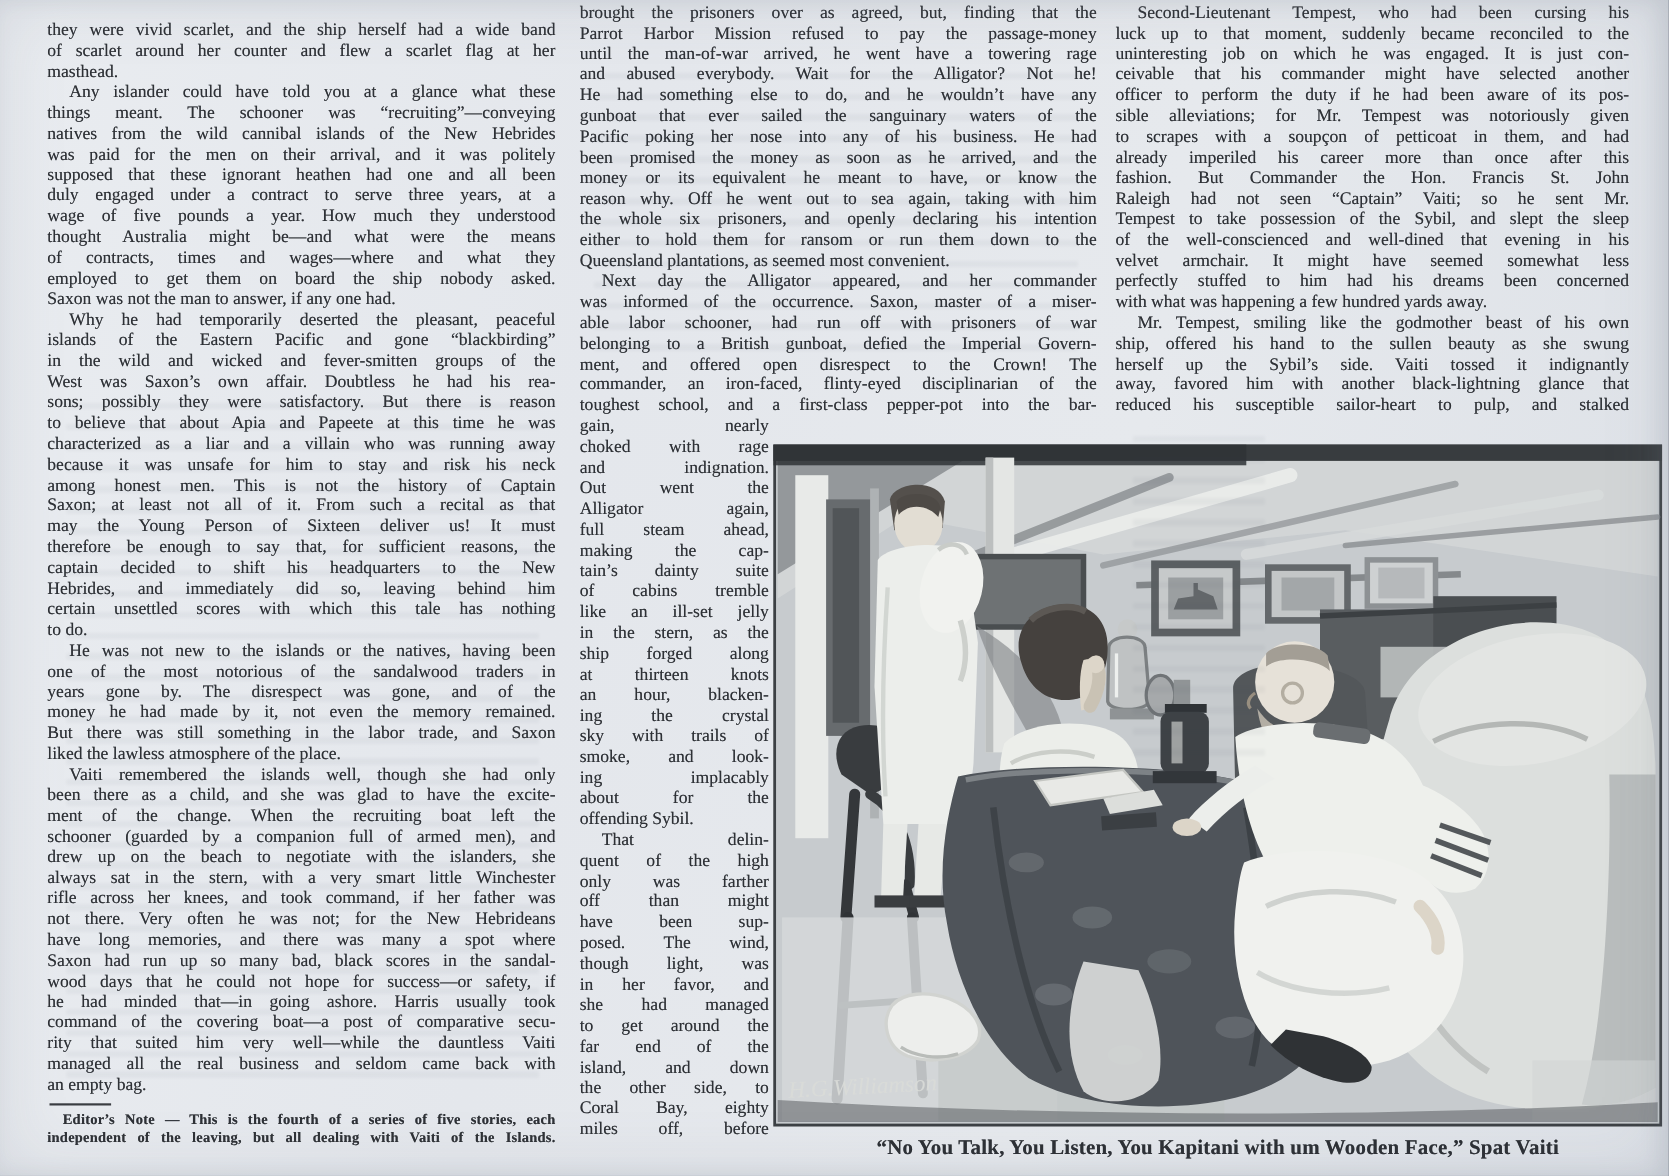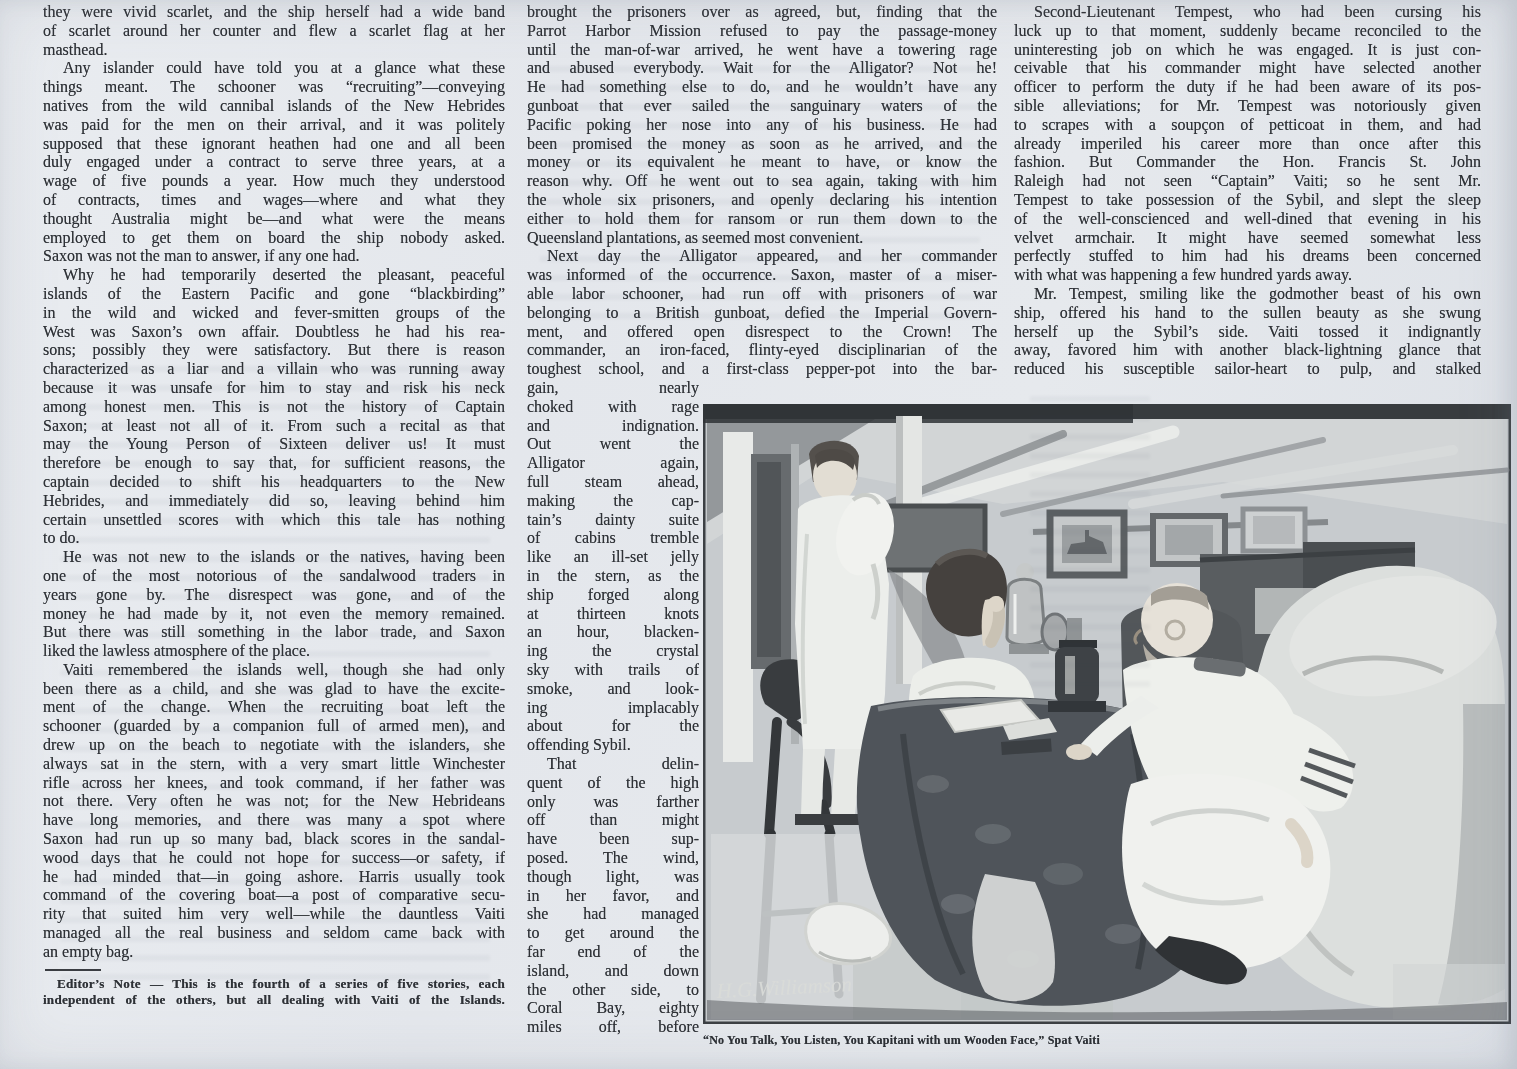--- a/index.html
+++ b/index.html
@@ -6,43 +6,43 @@
   .page{
     position:relative;width:1517px;height:1069px;overflow:hidden;
     background:linear-gradient(100deg,#e9ecf0 0%,#e4e7ec 35%,#e6e9ed 65%,#dde1e7 100%);
     font-family:"Liberation Serif",serif;color:#2e3136;
   }
   .page::after{
     content:"";position:absolute;inset:0;pointer-events:none;
     box-shadow:inset 0 0 60px rgba(120,130,145,.18), inset -8px 0 18px rgba(110,120,135,.15);
   }
   .col{position:absolute;top:3px;}
-  .col-left{left:43px;width:462px;}
+  .col-left{left:43px;width:462px;margin-top:16px;}
   .col-mid{left:527px;width:470px;}
   .col-mid-narrow{position:absolute;left:527px;top:379px;width:172px;}
   .col-right{left:1014px;width:467px;}
   .para{margin:0;}
   .line{
     height:18.8px;line-height:18.8px;font-size:16px;
     text-align:justify;text-align-last:justify;overflow:hidden;
     text-shadow:0 0 .5px rgba(42,46,52,.6);
   }
   .line.end{text-align-last:left;}
   .line.ind{text-indent:20px;}
   .note-rule{width:56px;height:2px;background:#3a3d42;margin:7px 0 5px 2px;}
   .note-text .line{
     height:16px;line-height:16px;font-size:13.2px;font-weight:bold;
     letter-spacing:.2px;
   }
   .note-text .line.ind{text-indent:14px;}
   .illus{position:absolute;left:703px;top:404px;width:808px;height:620px;}
   .illus svg{display:block;width:100%;height:100%;}
   .caption{
-    position:absolute;left:703px;top:1033px;width:808px;text-align:left;
-    font-weight:bold;font-size:12px;letter-spacing:.2px;color:#2b2e33;
+    position:absolute;left:703px;top:1033px;width:808px;text-align:center;
+    font-weight:bold;font-size:19px;letter-spacing:.2px;color:#2b2e33;
     text-shadow:0 0 .5px rgba(42,46,52,.6);
   }
   .ghost{
     position:absolute;opacity:.045;filter:blur(1.6px);pointer-events:none;
     background:repeating-linear-gradient(180deg,transparent 0 6px,#3c4656 6px 12px,transparent 12px 19px);
   }
 </style>
 </head>
 <body>
 
@@ -56,31 +56,32 @@
           <div class="line end">masthead.</div>
         </div>
         <div class="para">
           <div class="line ind">Any islander could have told you at a glance what these</div>
           <div class="line">things meant.  The schooner was “recruiting”—conveying</div>
           <div class="line">natives from the wild cannibal islands of the New Hebrides</div>
           <div class="line">was paid for the men on their arrival, and it was politely</div>
           <div class="line">supposed that these ignorant heathen had one and all been</div>
           <div class="line">duly engaged under a contract to serve three years, at a</div>
           <div class="line">wage of five pounds a year.  How much they understood</div>
+          <div class="line">thought Australia might be—and what were the means</div>
           <div class="line">of contracts, times and wages—where and what they</div>
-          <div class="line">thought Australia might be—and what were the means</div>
           <div class="line">employed to get them on board the ship nobody asked.</div>
           <div class="line end">Saxon was not the man to answer, if any one had.</div>
         </div>
         <div class="para">
           <div class="line ind">Why he had temporarily deserted the pleasant, peaceful</div>
           <div class="line">islands of the Eastern Pacific and gone “blackbirding”</div>
           <div class="line">in the wild and wicked and fever-smitten groups of the</div>
           <div class="line">West was Saxon’s own affair.  Doubtless he had his rea-</div>
           <div class="line">sons; possibly they were satisfactory.  But there is reason</div>
+          <div class="line">to believe that about Apia and Papeete at this time he was</div>
           <div class="line">characterized as a liar and a villain who was running away</div>
           <div class="line">because it was unsafe for him to stay and risk his neck</div>
           <div class="line">among honest men.  This is not the history of Captain</div>
           <div class="line">Saxon; at least not all of it.  From such a recital as that</div>
           <div class="line">may the Young Person of Sixteen deliver us!  It must</div>
           <div class="line">therefore be enough to say that, for sufficient reasons, the</div>
           <div class="line">captain decided to shift his headquarters to the New</div>
           <div class="line">Hebrides, and immediately did so, leaving behind him</div>
           <div class="line">certain unsettled scores with which this tale has nothing</div>
           <div class="line end">to do.</div>
@@ -109,21 +110,21 @@
           <div class="line">command of the covering boat—a post of comparative secu-</div>
           <div class="line">rity that suited him very well—while the dauntless Vaiti</div>
           <div class="line">managed all the real business and seldom came back with</div>
           <div class="line end">an empty bag.</div>
         </div>
       </div>
     <div class="note-rule"></div>
     <div class="note-text">
         <div class="para">
           <div class="line ind">Editor’s Note — This is the fourth of a series of five stories, each</div>
-          <div class="line">independent of the others, but all dealing with Vaiti of the Islands.</div>
+          <div class="line">independent of the leaving, but all dealing with Vaiti of the Islands.</div>
         </div>
       </div>
   </div>
 
   <div class="col col-mid">
       <div class="para">
         <div class="line">brought the prisoners over as agreed, but, finding that the</div>
         <div class="line">Parrot Harbor Mission refused to pay the passage-money</div>
         <div class="line">until the man-of-war arrived, he went have a towering rage</div>
         <div class="line">and abused everybody.  Wait for the Alligator?  Not he!</div>

